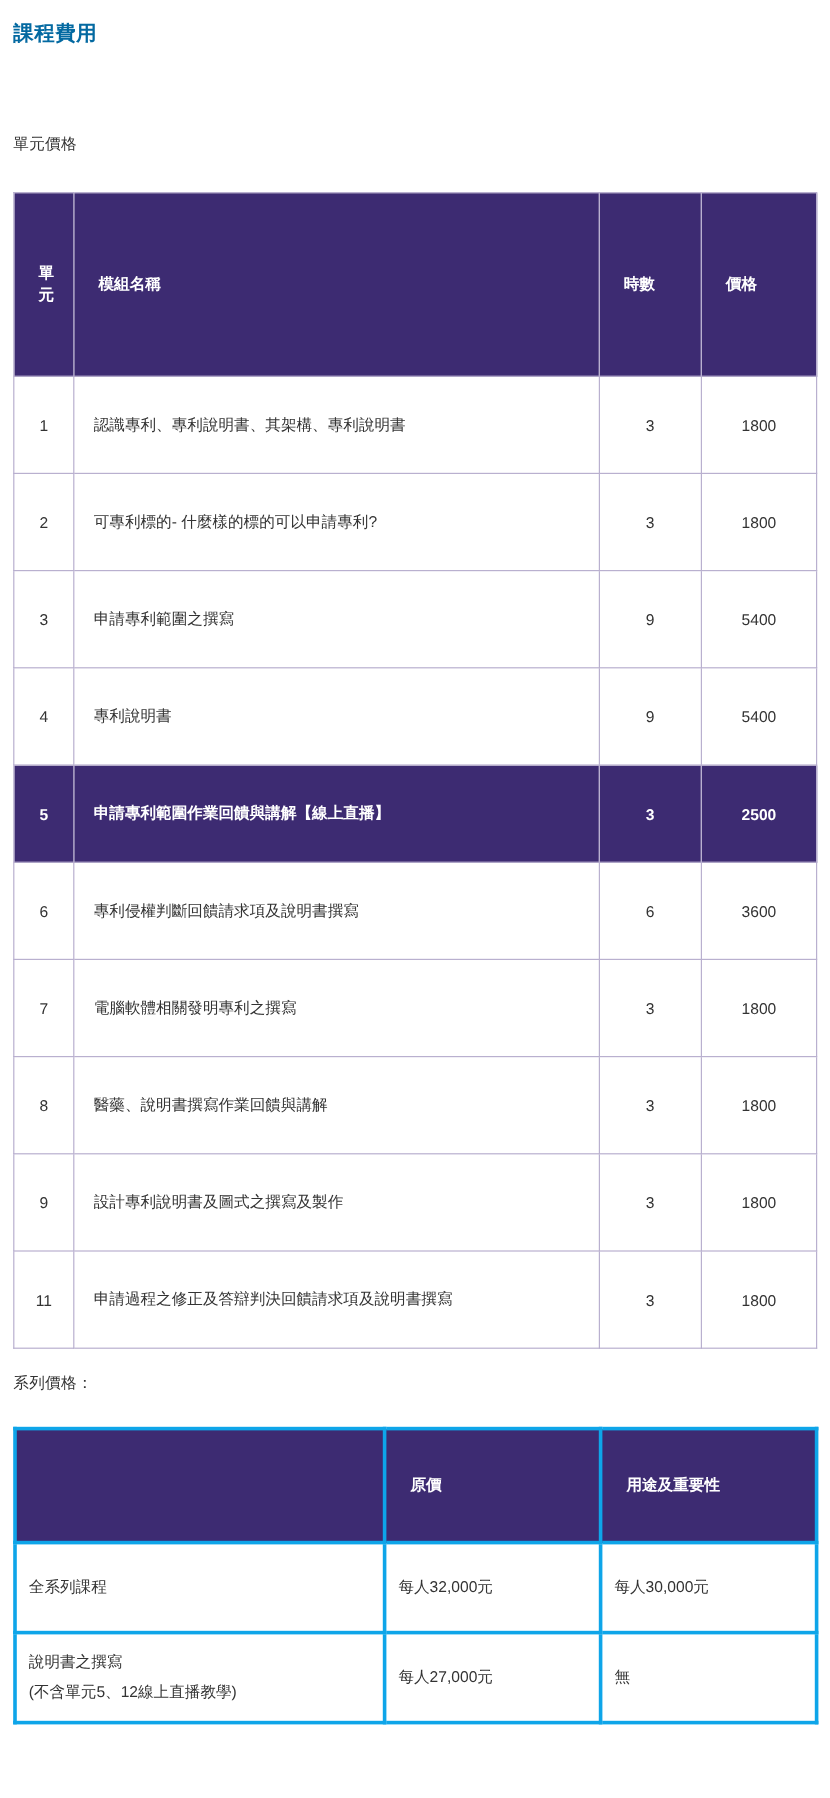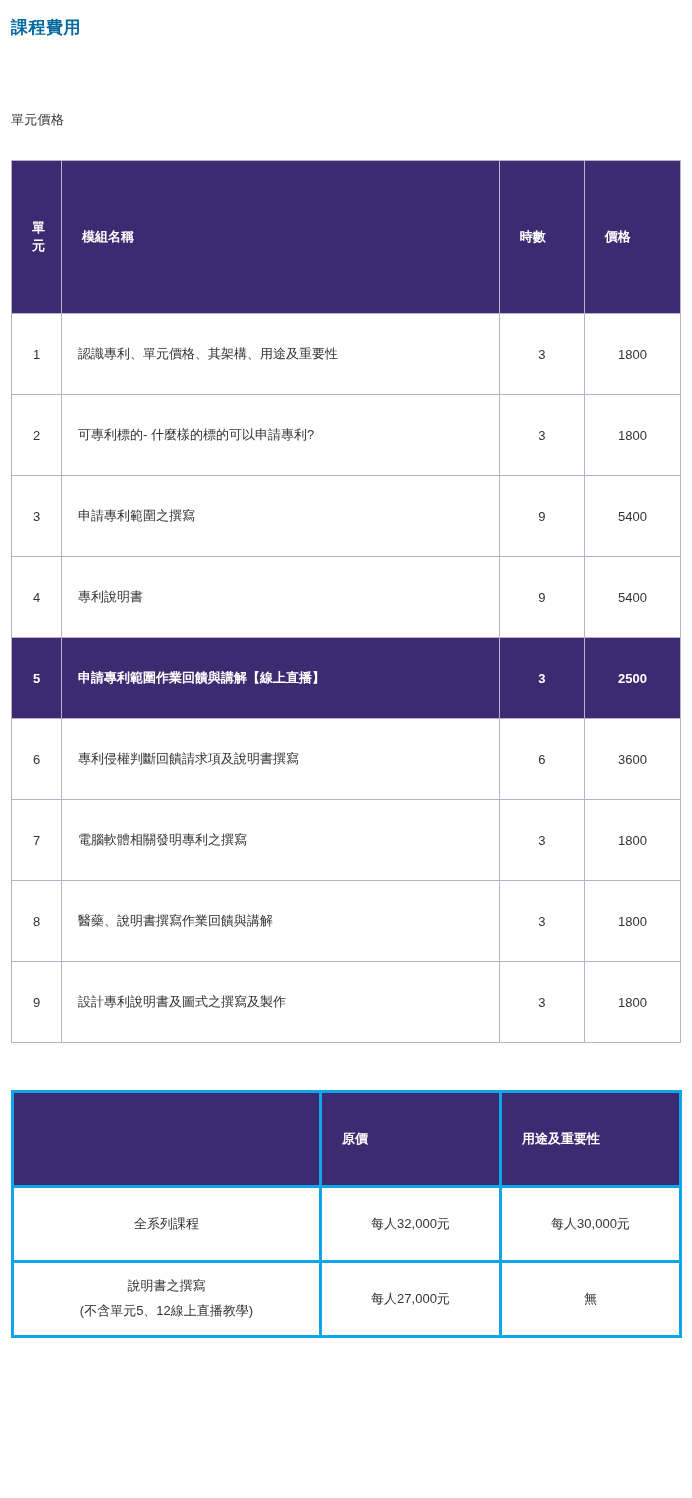--- a/index.html
+++ b/index.html
@@ -82,21 +82,21 @@
   col.name { width: 437px; }
   col.hours { width: 85px; }
   col.price { width: 96px; }
 
   col.s-name { width: 308px; }
   col.s-orig { width: 180px; }
   col.s-group { width: 180px; }
 
   .series-table td {
     height: 60px;
-    text-align: center;
+    text-align: left;
     font-size: 13px;
   }
   .two-line {
     line-height: 1.9;
   }
 </style>
 </head>
 <body>
 
 <div class="page">
@@ -120,21 +120,21 @@
       <tr>
         <th class="hdr">單元</th>
         <th class="hdr">模組名稱</th>
         <th class="hdr">時數</th>
         <th class="hdr">價格</th>
       </tr>
     </thead>
     <tbody>
       <tr>
         <td class="c">1</td>
-        <td class="l">認識專利、單元價格、其架構、用途及重要性</td>
+        <td class="l">認識專利、專利說明書、其架構、專利說明書</td>
         <td class="c">3</td>
         <td class="c">1800</td>
       </tr>
       <tr>
         <td class="c">2</td>
         <td class="l">可專利標的- 什麼樣的標的可以申請專利?</td>
         <td class="c">3</td>
         <td class="c">1800</td>
       </tr>
       <tr>
@@ -172,25 +172,32 @@
         <td class="l">醫藥、說明書撰寫作業回饋與講解</td>
         <td class="c">3</td>
         <td class="c">1800</td>
       </tr>
       <tr>
         <td class="c">9</td>
         <td class="l">設計專利說明書及圖式之撰寫及製作</td>
         <td class="c">3</td>
         <td class="c">1800</td>
       </tr>
+      <tr>
+        <td class="c">11</td>
+        <td class="l">申請過程之修正及答辯判決回饋請求項及說明書撰寫</td>
+        <td class="c">3</td>
+        <td class="c">1800</td>
+      </tr>
     </tbody>
   </table>
 
   <div class="spacer-3"></div>
 
+  <div class="section-label">系列價格：</div>
 
   <div class="spacer-4"></div>
 
   <table class="series-table">
     <colgroup>
       <col class="s-name">
         <col class="s-orig">
         <col class="s-group">
     </colgroup>
     <thead>

